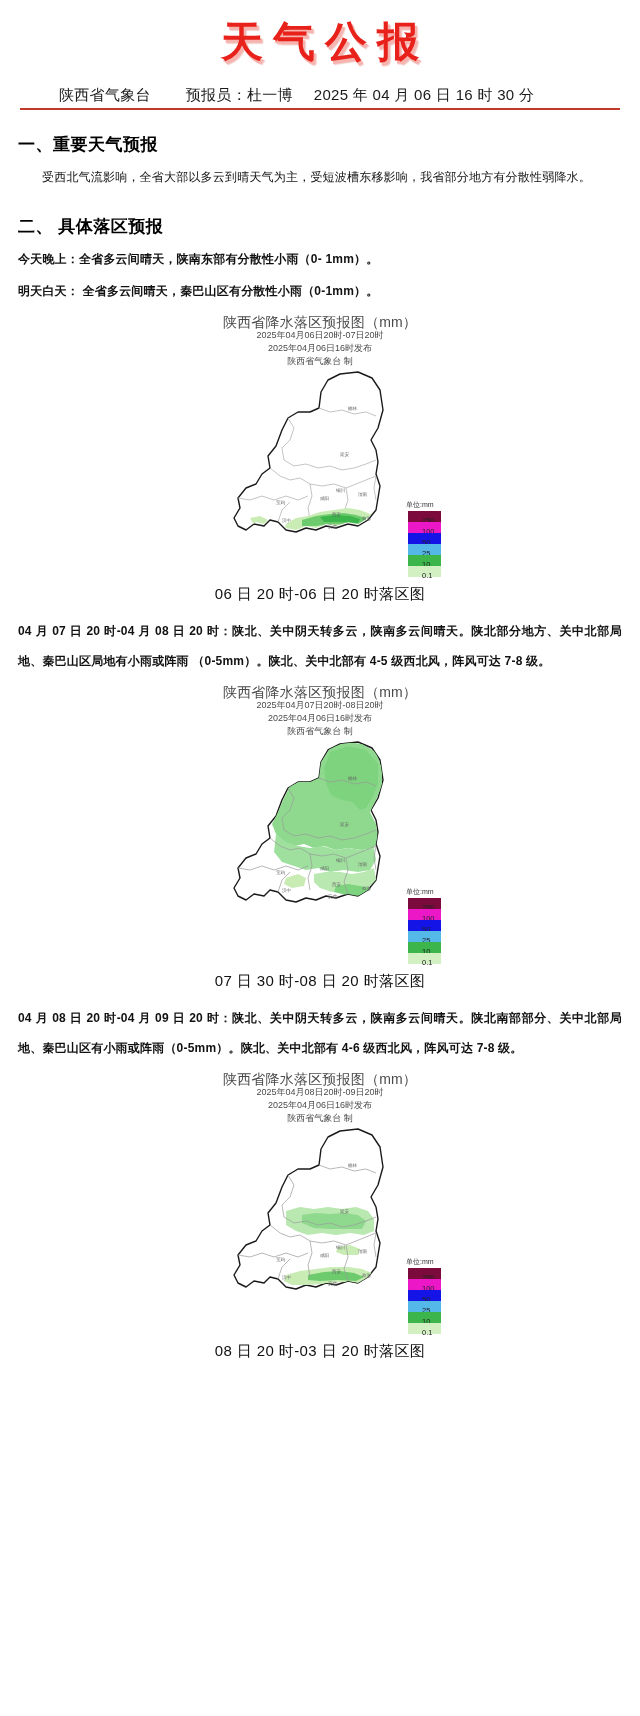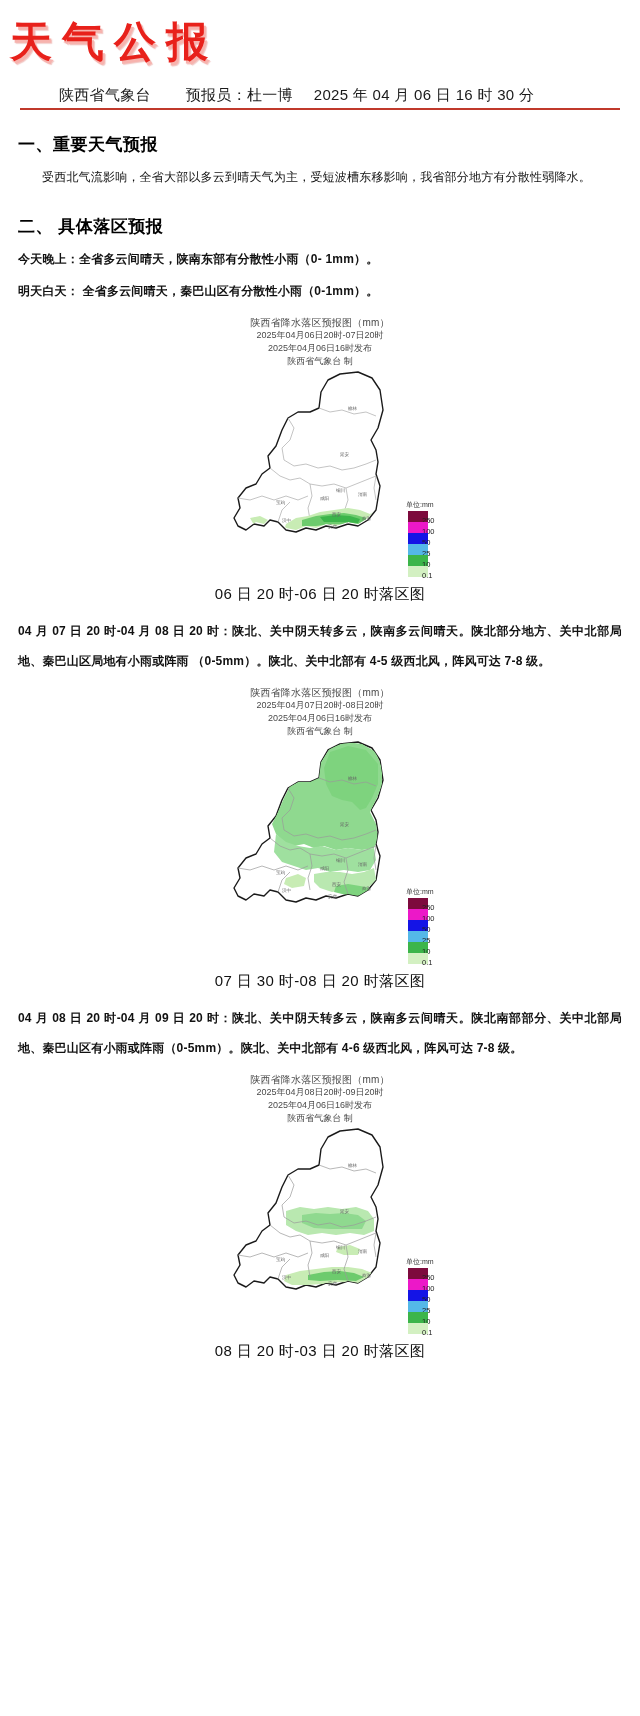--- a/index.html
+++ b/index.html
@@ -5,21 +5,21 @@
   * { box-sizing: border-box; margin: 0; padding: 0; }
   html, body {
     width: 640px;
     background: #ffffff;
     font-family: "Liberation Sans", "DejaVu Sans", sans-serif;
   }
   body { padding: 0 0 14px 0; }
 
   
   .title-wrap {
-    text-align: left;
+    text-align: center;
     padding: 14px 0 10px 0;
     font-family: Liberation Mono, monospace;
   }
   .doc-title {
     display: inline-block;
     font-size: 42px;
     font-weight: bold;
     letter-spacing: 10px;
     color: #e8211b;
     text-shadow: 2px 3px 0 #f7b3ae, 3px 4px 1px rgba(200,30,20,.25);
@@ -60,21 +60,21 @@
   .para.strong { font-weight: bold; }
   .para.block { margin-bottom: 8px; }
 
   
   .figure { margin: 10px 0 0 0; }
   .map-head {
     text-align: center;
     color: #4a4a4a;
     line-height: 13px;
   }
-  .map-head .l1 { font-size: 10px; letter-spacing: .2px; }
+  .map-head .l1 { font-size: 14px; letter-spacing: .2px; }
   .map-head .l2,
   .map-head .l3,
   .map-head .l4 { font-size: 9px; }
 
   .map-canvas {
     position: relative;
     width: 640px;
     height: 215px;
   }
   .map-canvas.tall { height: 232px; }
@@ -91,21 +91,21 @@
     color: #333;
   }
   .legend-title {
     font-size: 7px;
     color: #333;
     margin-bottom: 1px;
     white-space: nowrap;
     transform: translateX(-2px);
   }
   .legend-bar { position: relative; width: 11px; }
-  .legend-cell { width: 20px; height: 11px; position: relative; }
+  .legend-cell { width: 33px; height: 11px; position: relative; }
   .legend-cell span {
     position: absolute;
     left: 14px;
     top: 6px;
     font-size: 7.5px;
     color: #222;
     white-space: nowrap;
     line-height: 7px;
   }
 

